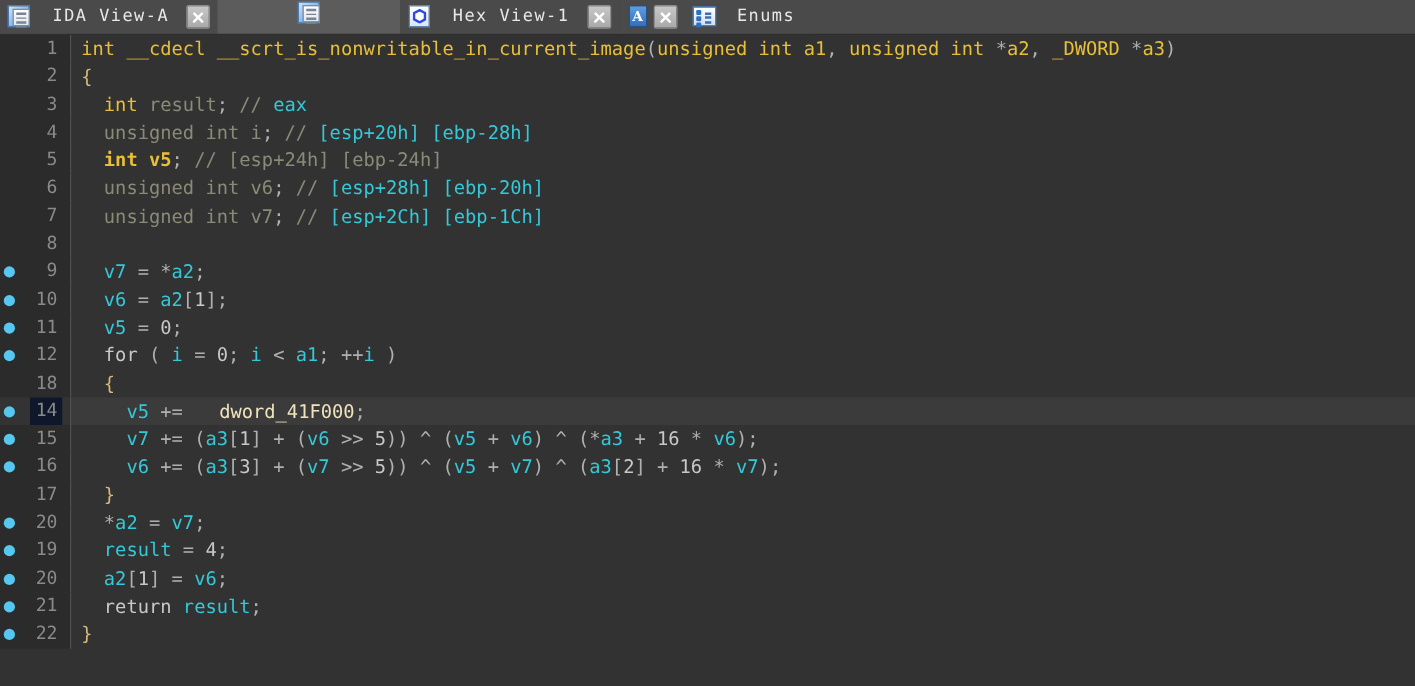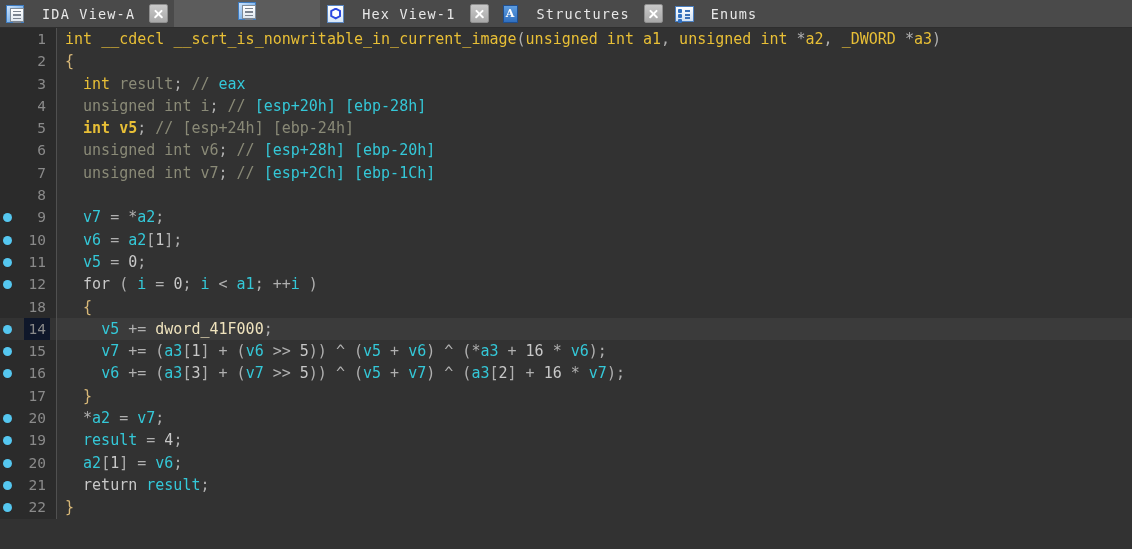--- a/index.html
+++ b/index.html
@@ -13,21 +13,21 @@
     overflow: hidden;
     font-family: "DejaVu Sans Mono", monospace;
   }
 
   
   #tabbar {
     position: relative;
     height: 28px;
     background: #4a4a4a;
     display: flex;
-    align-items: center;
+    align-items: flex-end;
     box-sizing: border-box;
     border-bottom: 1px solid #2e2e2e;
     overflow: hidden;
   }
   .tab {
     display: flex;
     align-items: center;
     height: 28px;
     box-sizing: border-box;
     padding: 0 2px 0 4px;
@@ -192,21 +192,21 @@
     color: #c8c8c8;
     padding-left: 8px;
     letter-spacing: 0px;
   }
 
   
   .t-kw   { color: #e8bf36; }          
   .t-kw2  { color: #c8c8c8; }          
   .t-fn   { color: #e8bf36; }          
   .t-var  { color: #34c8d8; }          
-  .t-glob { color: #efe3bd; }          
+  .t-glob { color: #efe3bd; margin-left: 20px; }          
   .t-num  { color: #c8c8c8; }          
   .t-cmt  { color: #8a8a77; }          
   .t-cmtv { color: #34c8d8; }          
   .t-pun  { color: #b0b0b0; }          
   .t-brc  { color: #d8b878; }          
   .t-hl   { color: #e8bf36; font-weight: bold; }  
 </style>
 </head>
 <body>
 
@@ -242,21 +242,20 @@
         <span class="ic-hexframe"></span>
         <span class="ic-hex"></span>
       </span>
       <span class="tab-label">Hex View-1</span>
       <span class="tab-close"></span>
     </div>
     <div class="tab">
       <span class="tab-icon">
         <span class="ic-struct">A</span>
       </span>
-      <span class="tab-label">Structures</span>
       <span class="tab-close"></span>
     </div>
     <div class="tab">
       <span class="tab-icon">
         <span class="ic-enum">
           <b style="top:2px"></b>
           <i></i>
           <b style="top:7px"></b>
           <i></i>
           <b style="top:12px"></b>

